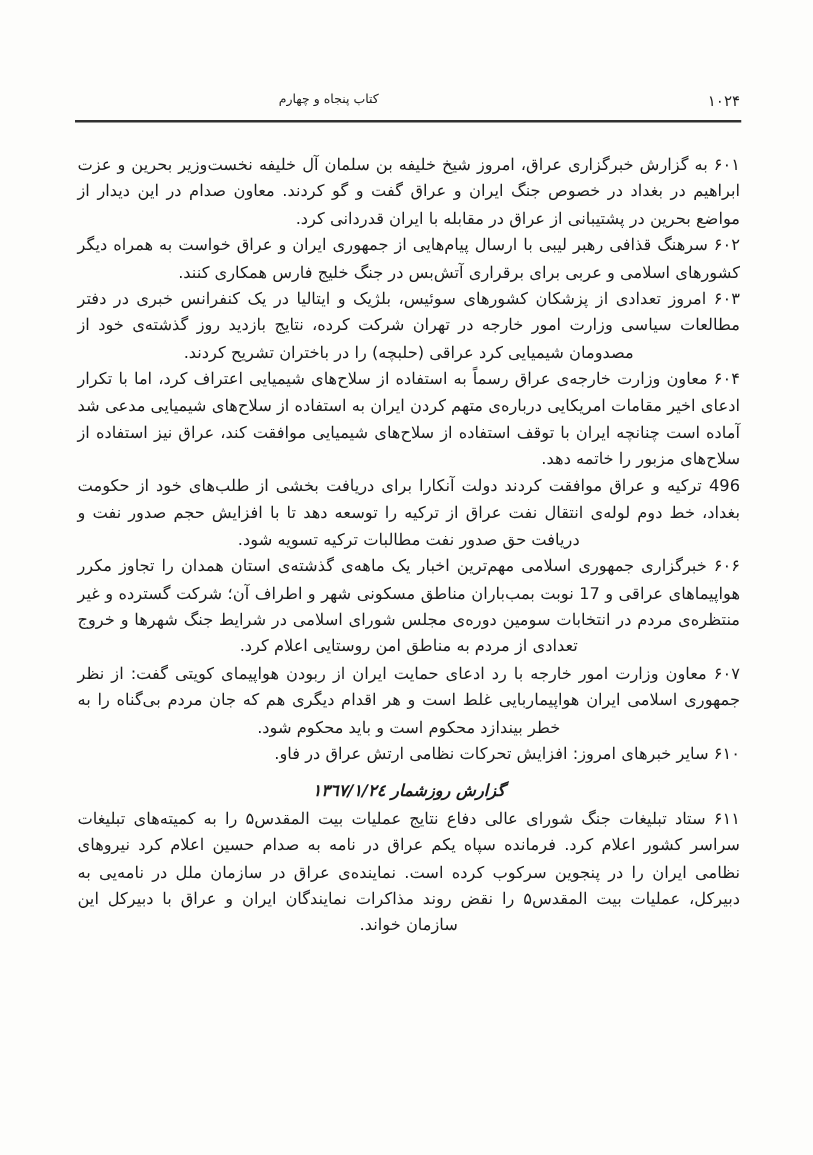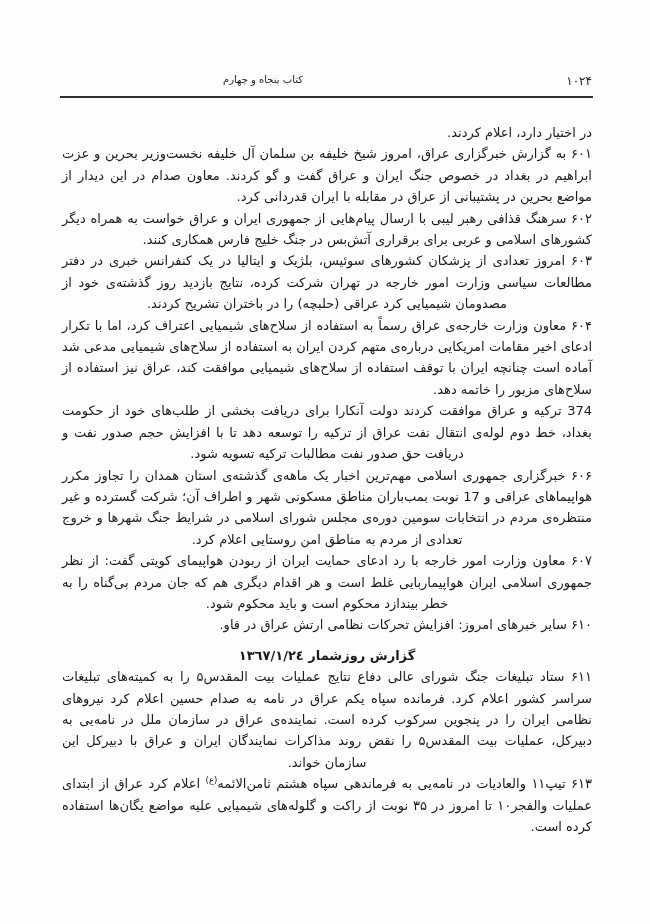--- a/index.html
+++ b/index.html
@@ -36,61 +36,60 @@
   .page-body p { margin: 0; }
   .cont-line { text-align: right; }
   .entry { text-align: justify; text-align-last: right; }
   .entry.c-last { text-align-last: center; }
   .num { white-space: nowrap; }
   .section-heading {
     font-weight: bold;
     text-align: left;
     text-align-last: center;
     margin-top: 9px !important;
+    font-style: italic;
   }
   .sup-mark {
     font-size: 8.5px;
     vertical-align: super;
     line-height: 0;
   }
 </style>
 </head>
 <body>
 
 <div class="page">
 
   <header class="page-header">
     <span class="page-number">۱۰۲۴</span>
     <span class="book-title">کتاب پنجاه و چهارم</span>
     <div class="header-rule"></div>
   </header>
 
   <main class="page-body">
 
-    <p class="cont-line">در اختیار دارد، اعلام کردند.</p>
 
     <p class="entry"><span class="num">۶۰۱</span> <span>به گزارش خبرگزاری عراق، امروز شیخ خلیفه بن سلمان آل خلیفه نخست‌وزیر بحرین و عزت ابراهیم در بغداد در خصوص جنگ ایران و عراق گفت و گو کردند. معاون صدام در این دیدار از مواضع بحرین در پشتیبانی از عراق در مقابله با ایران قدردانی کرد.</span></p>
 
     <p class="entry"><span class="num">۶۰۲</span> <span>سرهنگ قذافی رهبر لیبی با ارسال پیام‌هایی از جمهوری ایران و عراق خواست به همراه دیگر کشورهای اسلامی و عربی برای برقراری آتش‌بس در جنگ خلیج فارس همکاری کنند.</span></p>
 
     <p class="entry c-last"><span class="num">۶۰۳</span> <span>امروز تعدادی از پزشکان کشورهای سوئیس، بلژیک و ایتالیا در یک کنفرانس خبری در دفتر مطالعات سیاسی وزارت امور خارجه در تهران شرکت کرده، نتایج بازدید روز گذشته‌ی خود از مصدومان شیمیایی کرد عراقی (حلبچه) را در باختران تشریح کردند.</span></p>
 
     <p class="entry"><span class="num">۶۰۴</span> <span>معاون وزارت خارجه‌ی عراق رسماً به استفاده از سلاح‌های شیمیایی اعتراف کرد، اما با تکرار ادعای اخیر مقامات امریکایی درباره‌ی متهم کردن ایران به استفاده از سلاح‌های شیمیایی مدعی شد آماده است چنانچه ایران با توقف استفاده از سلاح‌های شیمیایی موافقت کند، عراق نیز استفاده از سلاح‌های مزبور را خاتمه دهد.</span></p>
 
-    <p class="entry c-last"><span class="num">374</span> <span>ترکیه و عراق موافقت کردند دولت آنکارا برای دریافت بخشی از طلب‌های خود از حکومت بغداد، خط دوم لوله‌ی انتقال نفت عراق از ترکیه را توسعه دهد تا با افزایش حجم صدور نفت و دریافت حق صدور نفت مطالبات ترکیه تسویه شود.</span></p>
+    <p class="entry c-last"><span class="num">496</span> <span>ترکیه و عراق موافقت کردند دولت آنکارا برای دریافت بخشی از طلب‌های خود از حکومت بغداد، خط دوم لوله‌ی انتقال نفت عراق از ترکیه را توسعه دهد تا با افزایش حجم صدور نفت و دریافت حق صدور نفت مطالبات ترکیه تسویه شود.</span></p>
 
     <p class="entry c-last"><span class="num">۶۰۶</span> <span>خبرگزاری جمهوری اسلامی مهم‌ترین اخبار یک ماهه‌ی گذشته‌ی استان همدان را تجاوز مکرر هواپیماهای عراقی و 17 نوبت بمب‌باران مناطق مسکونی شهر و اطراف آن؛ شرکت گسترده و غیر منتظره‌ی مردم در انتخابات سومین دوره‌ی مجلس شورای اسلامی در شرایط جنگ شهرها و خروج تعدادی از مردم به مناطق امن روستایی اعلام کرد.</span></p>
 
     <p class="entry c-last"><span class="num">۶۰۷</span> <span>معاون وزارت امور خارجه با رد ادعای حمایت ایران از ربودن هواپیمای کویتی گفت: از نظر جمهوری اسلامی ایران هواپیماربایی غلط است و هر اقدام دیگری هم که جان مردم بی‌گناه را به خطر بیندازد محکوم است و باید محکوم شود.</span></p>
 
 
 
     <p class="entry"><span class="num">۶۱۰</span> <span>سایر خبرهای امروز: افزایش تحرکات نظامی ارتش عراق در فاو.</span></p>
 
     <p class="entry section-heading">گزارش روزشمار ١٣٦٧/١/٢٤</p>
 
     <p class="entry c-last"><span class="num">۶۱۱</span> <span>ستاد تبلیغات جنگ شورای عالی دفاع نتایج عملیات بیت المقدس۵ را به کمیته‌های تبلیغات سراسر کشور اعلام کرد. فرمانده سپاه یکم عراق در نامه به صدام حسین اعلام کرد نیروهای نظامی ایران را در پنجوین سرکوب کرده است. نماینده‌ی عراق در سازمان ملل در نامه‌یی به دبیرکل، عملیات بیت المقدس۵ را نقض روند مذاکرات نمایندگان ایران و عراق با دبیرکل این سازمان خواند.</span></p>
 
 
-    <p class="entry"><span class="num">۶۱۳</span> <span>تیپ۱۱ والعادیات در نامه‌یی به فرماندهی سپاه هشتم ثامن‌الائمه</span><span class="sup-mark">(ع)</span> <span>اعلام کرد عراق از ابتدای عملیات والفجر۱۰ تا امروز در ۳۵ نوبت از راکت و گلوله‌های شیمیایی علیه مواضع یگان‌ها استفاده کرده است.</span></p>
 
   </main>
 </div>
 
 </body></html>

